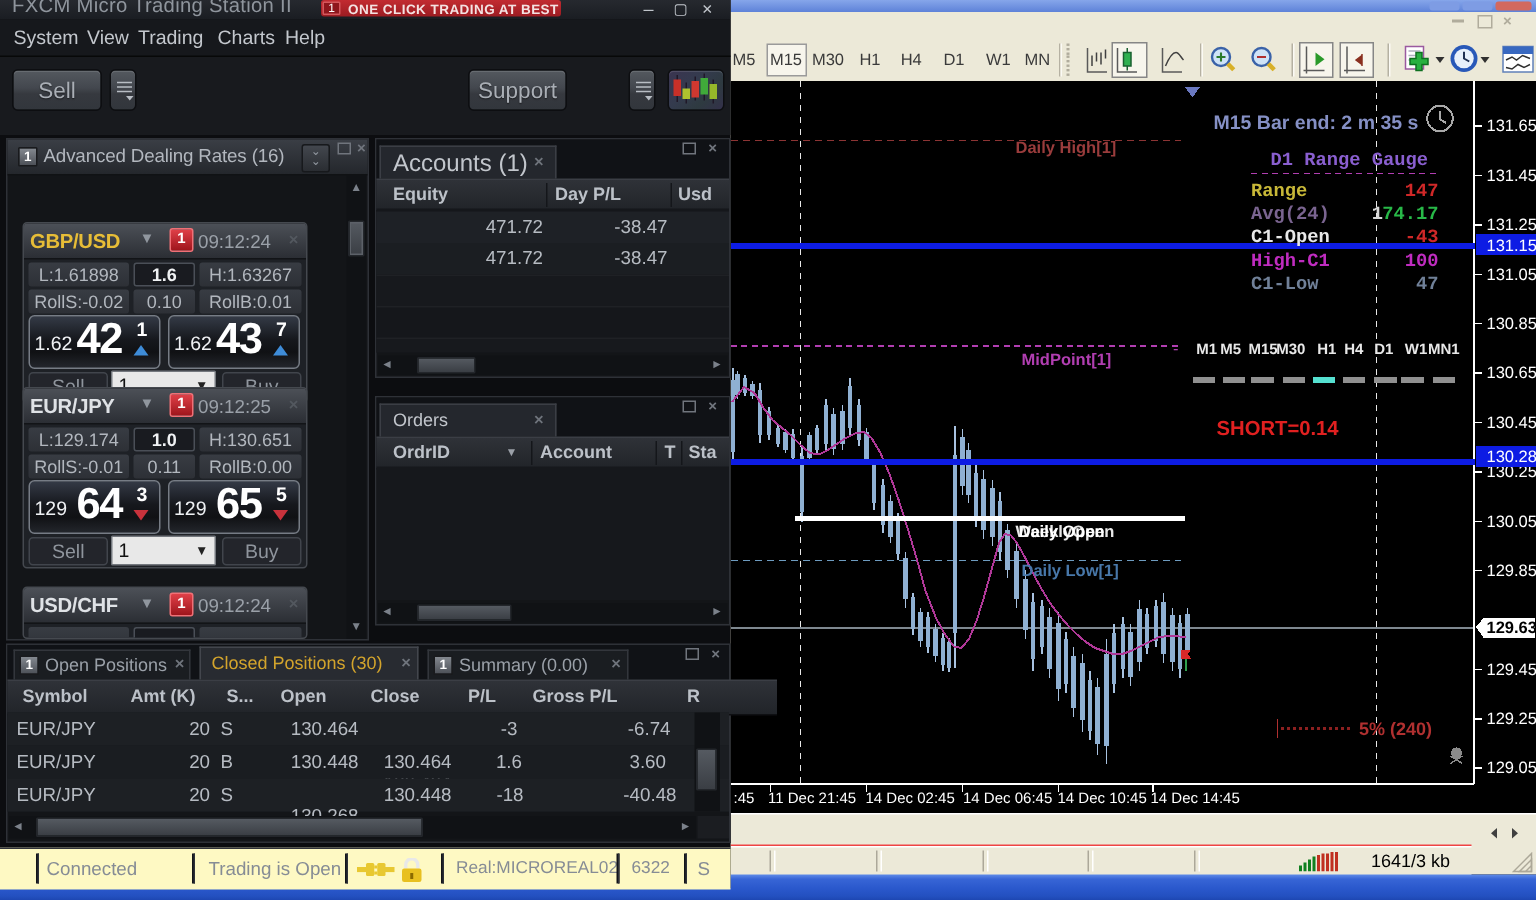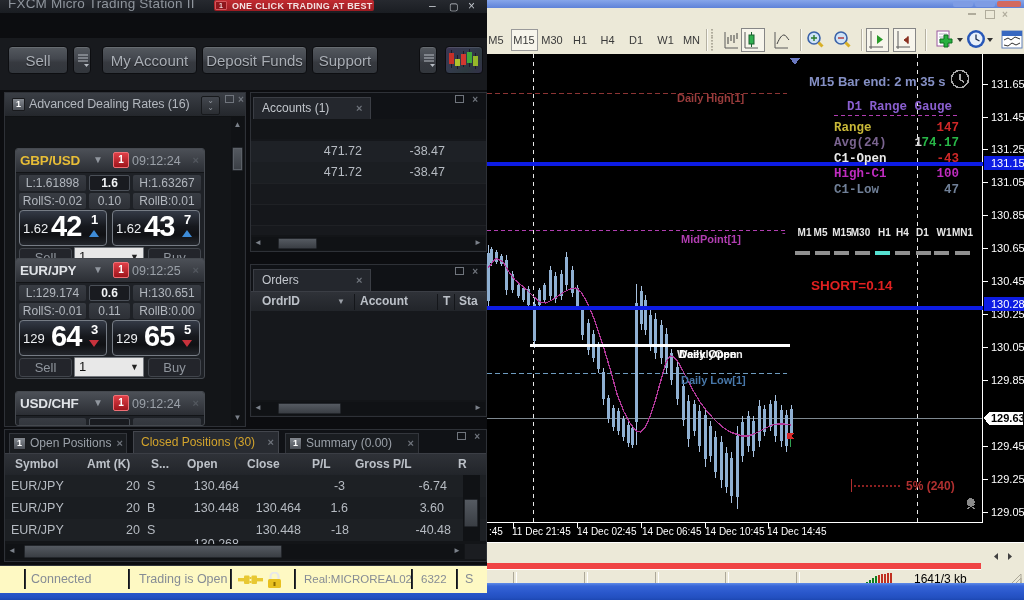--- a/index.html
+++ b/index.html
@@ -339,21 +339,21 @@
 </svg>
 
   <div class="ab" style="left:0;top:542px;width:537px;height:21px;background:#ece9d8;border-top:1px solid #fff;">
     <div class="ab" style="left:504px;top:5px;width:11px;height:11px;"><svg width="11" height="11">
           <path d="M7 2L3 5.5l4 3.5z" fill="#404040"></path>
         </svg></div>
     <div class="ab" style="left:517px;top:5px;width:11px;height:11px;"><svg width="11" height="11">
           <path d="M4 2l4 3.5-4 3.5z" fill="#404040"></path>
         </svg></div>
   </div>
-  <div class="ab" style="left:0;top:563px;width:494px;height:20px;background:#ece9d8;border-top:6px solid #ef4444;box-shadow:inset 0 1px 0 #fff;">
+  <div class="ab" style="left:0;top:563px;width:494px;height:20px;background:#ece9d8;border-top:1px solid #ef4444;box-shadow:inset 0 1px 0 #fff;">
     <div class="ab" style="left:26px;top:3px;width:2px;height:14px;border-left:1px solid #aca899;border-right:1px solid #fff;"></div>
     <div class="ab" style="left:97px;top:3px;width:2px;height:14px;border-left:1px solid #aca899;border-right:1px solid #fff;"></div>
     <div class="ab" style="left:168px;top:3px;width:2px;height:14px;border-left:1px solid #aca899;border-right:1px solid #fff;"></div>
     <div class="ab" style="left:238px;top:3px;width:2px;height:14px;border-left:1px solid #aca899;border-right:1px solid #fff;"></div>
     <div class="ab" style="left:309px;top:3px;width:2px;height:14px;border-left:1px solid #aca899;border-right:1px solid #fff;"></div>
     <svg class="ab" style="left:379px;top:4px;" width="28" height="13" viewBox="0 0 28 13">
       <g fill="#108020">
           <rect x="0" y="9" width="2" height="4"></rect>
           <rect x="3" y="7" width="2" height="6"></rect>
           <rect x="6" y="5" width="2" height="8"></rect>
@@ -379,32 +379,37 @@
   <div id="titlebar" class="ab">
     <div id="title-text" class="ab">FXCM Micro Trading Station II</div>
     <div id="ocbadge" class="ab">
         <span class="one">1</span>
         <span class="txt">ONE CLICK TRADING AT BEST</span>
       </div>
     <div class="winbtn ab" style="left:429px;color:#c0c5cb;">–</div>
     <div class="winbtn ab" style="left:449px;font-size:10px;top:1px;color:#c0c5cb;">▢</div>
     <div class="winbtn ab" style="left:468px;color:#c0c5cb;">×</div>
   </div>
+  <div id="menubar" class="ab">
+    <span style="left:9px;">System</span>
+      <span style="left:58px;">View</span>
+    <span style="left:92px;">Trading</span>
+      <span style="left:145px;">Charts</span>
+    <span style="left:190px;">Help</span>
+  </div>
   <div id="toolbar" class="ab">
     <div class="tbtn" style="left:8px;width:60px;">Sell</div>
     <div class="tbtn" style="left:73px;width:18px;">
         <svg width="16" height="26" viewBox="0 0 16 26" style="position:absolute;left:1px;top:0;">
           <g stroke="#b8bdc4">
             <path d="M3 8h10M3 11h10M3 14h10"></path>
           </g>
           <path d="M9 17l2.5 3 2.5-3z" fill="#b8bdc4"></path>
         </svg>
       </div>
-    <div class="tbtn" style="left:102px;width:95px;">My Account</div>
-    <div class="tbtn" style="left:202px;width:105px;">Deposit Funds</div>
     <div class="tbtn" style="left:312px;width:66px;">Support</div>
     <div class="tbtn" style="left:419px;width:18px;">
         <svg width="16" height="26" viewBox="0 0 16 26" style="position:absolute;left:1px;top:0;">
           <g stroke="#b8bdc4">
             <path d="M3 8h10M3 11h10M3 14h10"></path>
           </g>
           <path d="M9 17l2.5 3 2.5-3z" fill="#b8bdc4"></path>
         </svg>
       </div>
     <div class="tbtn" style="left:445px;width:38px;background:linear-gradient(135deg,#3a3450 0%,#343b4e 40%,#2e3a40 70%,#33304a 100%);border:1px solid #0d0e11;">
@@ -475,21 +480,21 @@
     <div class="widget" style="top:165px;">
       <div class="whead">
           <span class="pair" style="color:#dfe2e6;">EUR/JPY</span>
           <span class="wdrop">▼</span>
         <div class="redbadge">1</div>
           <span class="wtime">09:12:25</span>
           <span class="wx">×</span>
         </div>
       <div class="wrow" style="top:26px;">
         <div class="wcell" style="left:0;width:67px;">L:129.174</div>
-        <div class="wcell mid" style="left:70px;width:41px;">0.6</div>
+        <div class="wcell mid" style="left:70px;width:41px;">1.0</div>
         <div class="wcell" style="left:114px;width:68px;">H:130.651</div>
       </div>
       <div class="wrow" style="top:44px;">
         <div class="wcell" style="left:0;width:67px;">RollS:-0.01</div>
         <div class="wcell" style="left:70px;width:41px;">0.11</div>
         <div class="wcell" style="left:114px;width:68px;">RollB:0.00</div>
       </div>
       <div class="bigbtn" style="left:3px;">
         <span class="bb-sm">129</span>
           <span class="bb-big">64</span>
@@ -522,25 +527,32 @@
         <div class="wcell" style="left:0;width:67px;"></div>
         <div class="wcell mid" style="left:70px;width:41px;"></div>
         <div class="wcell" style="left:114px;width:68px;"></div>
       </div>
     </div>
   </div>
 
   <div class="panel ab" style="left:250px;top:92px;width:237px;height:160px;">
     <div class="ab" style="left:0;top:0;right:0;height:26px;background:#101216;"></div>
     <div class="ab" style="left:2px;top:4px;width:118px;height:22px;background:#24272d;border:1px solid #3b3e45;border-bottom:none;box-sizing:border-box;">
-      <span class="ab" style="left:8px;top:3px;font-size:12px;color:#c2c6cc;">Accounts (1)</span>
+      <span class="ab" style="left:8px;top:3px;font-size:16px;color:#c2c6cc;">Accounts (1)</span>
       <span class="tabx ab" style="left:102px;top:4px;">×</span>
     </div>
     <div class="smico" style="right:22px;top:2px;"><span style="border:1px solid #70757d;width:7px;height:6px;display:inline-block;"></span></div>
     <div class="smico" style="right:8px;top:3px;">×</div>
+    <div class="colhead ab" style="left:0;top:26px;width:235px;height:20px;">
+      <span class="cell" style="left:11px;">Equity</span>
+      <span class="cell" style="left:119px;">Day P/L</span>
+      <span class="cell" style="left:201px;">Usd</span>
+      <div class="ab" style="left:113px;top:2px;width:1px;height:16px;background:#14161a;"></div>
+      <div class="ab" style="left:196px;top:2px;width:1px;height:16px;background:#14161a;"></div>
+    </div>
     <div class="ab" style="left:0;top:46px;width:235px;height:96px;background:#15171b;">
       <div class="ab num" style="left:0;top:2px;width:235px;height:21px;background:#1e2126;line-height:21px;">
         <span class="ab" style="right:124px;">471.72</span>
           <span class="ab" style="right:41px;">-38.47</span>
         </div>
       <div class="ab num" style="left:0;top:23px;width:235px;height:21px;background:#1b1e22;line-height:21px;">
         <span class="ab" style="right:124px;">471.72</span>
           <span class="ab" style="right:41px;">-38.47</span>
         </div>
       <div class="ab" style="left:0;top:44px;width:235px;height:21px;background:#17191d;border-top:1px solid #1f2125;box-sizing:border-box;"></div>
@@ -591,21 +603,21 @@
       <span class="ab" style="left:7px;top:3px;font-size:12px;color:#d3a42c;">Closed Positions (30)</span>
       <span class="tabx ab" style="right:4px;top:4px;">×</span>
     </div>
     <div class="ab" style="left:280px;top:3px;width:134px;height:20px;background:#1a1d21;border:1px solid #33363c;border-bottom:none;box-sizing:border-box;">
       <div class="numicon" style="left:3px;top:3px;">1</div>
       <span class="ab" style="left:20px;top:2px;font-size:12px;color:#9aa0a8;">Summary (0.00)</span>
       <span class="tabx ab" style="right:4px;top:3px;">×</span>
     </div>
     <div class="smico" style="right:20px;top:2px;"><span style="border:1px solid #70757d;width:7px;height:6px;display:inline-block;"></span></div>
     <div class="smico" style="right:6px;top:3px;">×</div>
-    <div class="colhead ab" style="left:0;top:23px;width:481px;height:22px;">
+    <div class="colhead ab" style="left:0;top:23px;width:481px;height:22px;padding-left:32px;">
       <span class="cell" style="left:10px;line-height:21px;">Symbol</span>
       <span class="cell" style="left:82px;line-height:21px;">Amt (K)</span>
       <span class="cell" style="left:146px;line-height:21px;">S...</span>
       <span class="cell" style="left:182px;line-height:21px;">Open</span>
       <span class="cell" style="left:242px;line-height:21px;">Close</span>
       <span class="cell" style="left:307px;line-height:21px;">P/L</span>
       <span class="cell" style="left:350px;line-height:21px;">Gross P/L</span>
       <span class="cell" style="left:453px;line-height:21px;">R</span>
     </div>
     <div class="ab" style="left:0;top:45px;width:481px;height:66px;background:#16181c;">

